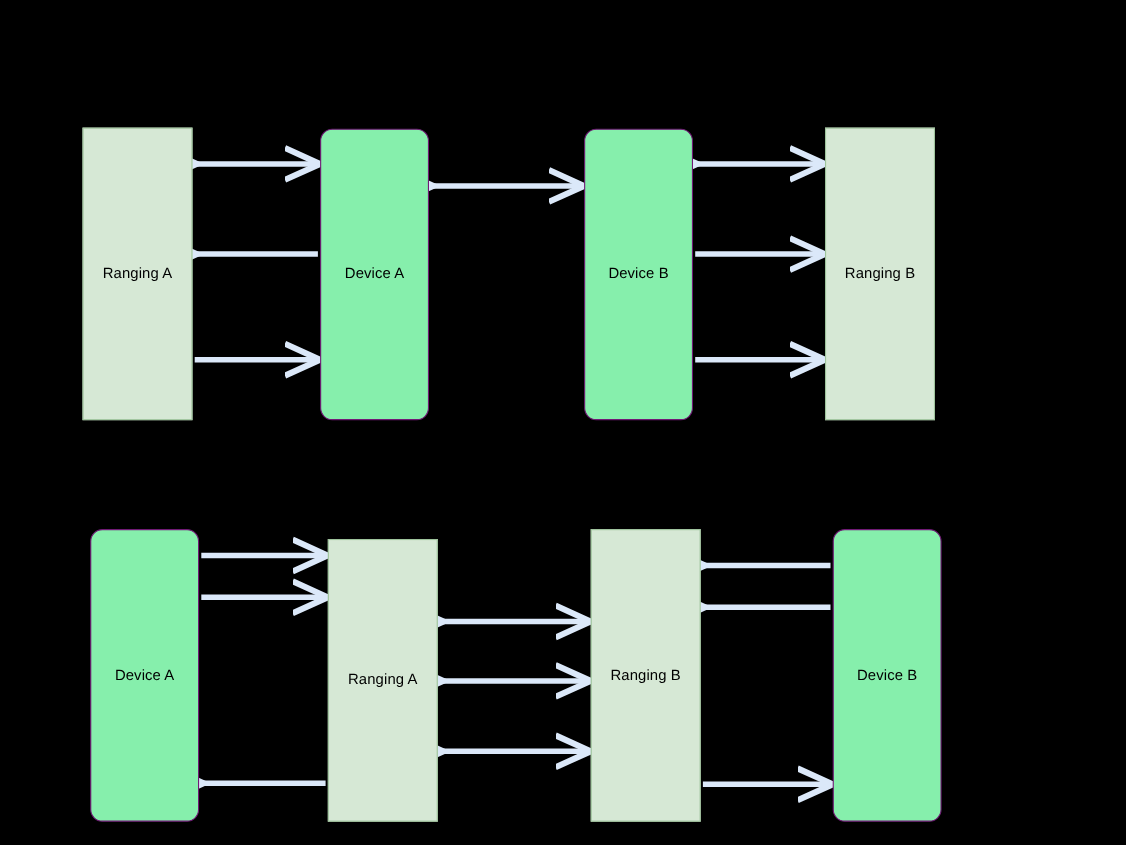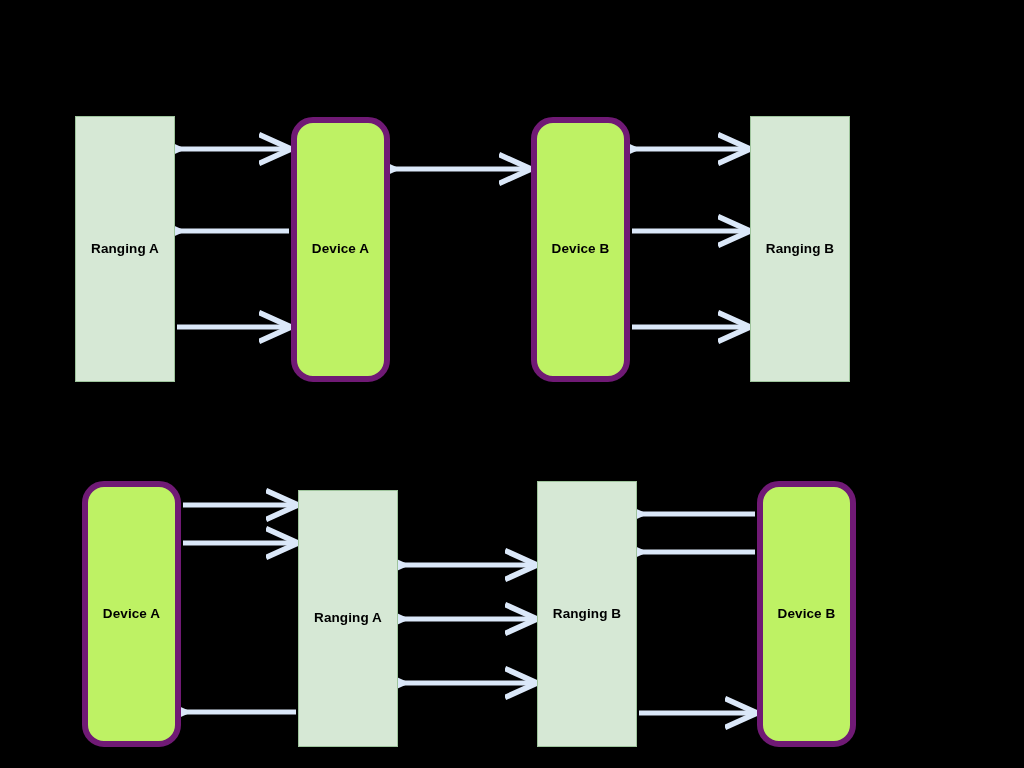--- a/index.html
+++ b/index.html
@@ -21,36 +21,36 @@
     width: 1024px;
     height: 768px;
   }
   .node {
     position: absolute;
     box-sizing: border-box;
     display: flex;
     align-items: center;
     justify-content: center;
     color: #000000;
-    font-weight: bold;
+    font-weight: normal;
     font-size: 13.5px;
     letter-spacing: 0.1px;
     line-height: 1.1;
     text-align: center;
     font-family: "Liberation Sans", sans-serif;
   }
   .node.green {
     background: #d6e8d5;
     border: 1px solid #9ec49c;
     border-radius: 0px;
   }
   .node.blue {
-    background: #bef264;
-    border: 6px solid #701a75;
-    border-radius: 22px;
+    background: #86efac;
+    border: 1px solid #701a75;
+    border-radius: 11px;
   }
   svg.arrow-svg {
     position: absolute;
     left: 0; top: 0;
     width: 1024px;
     height: 768px;
     overflow: visible;
   }
   .arrow-line {
     stroke: #dbe8f9;

